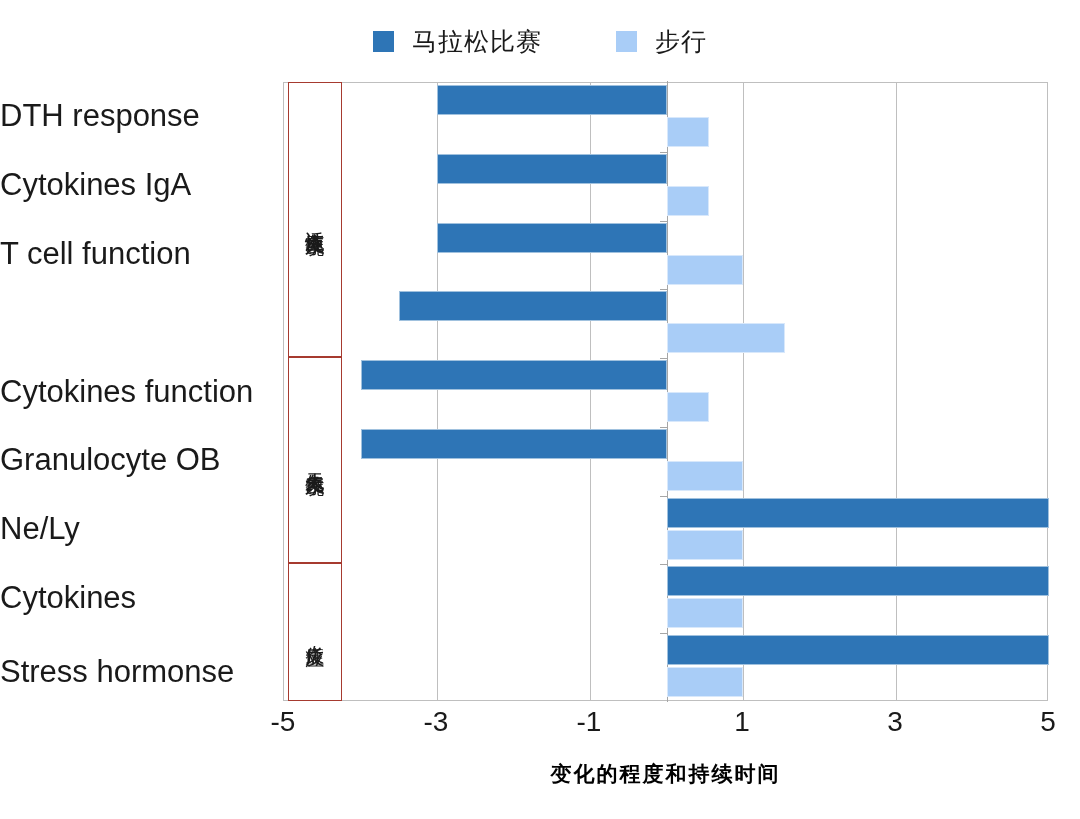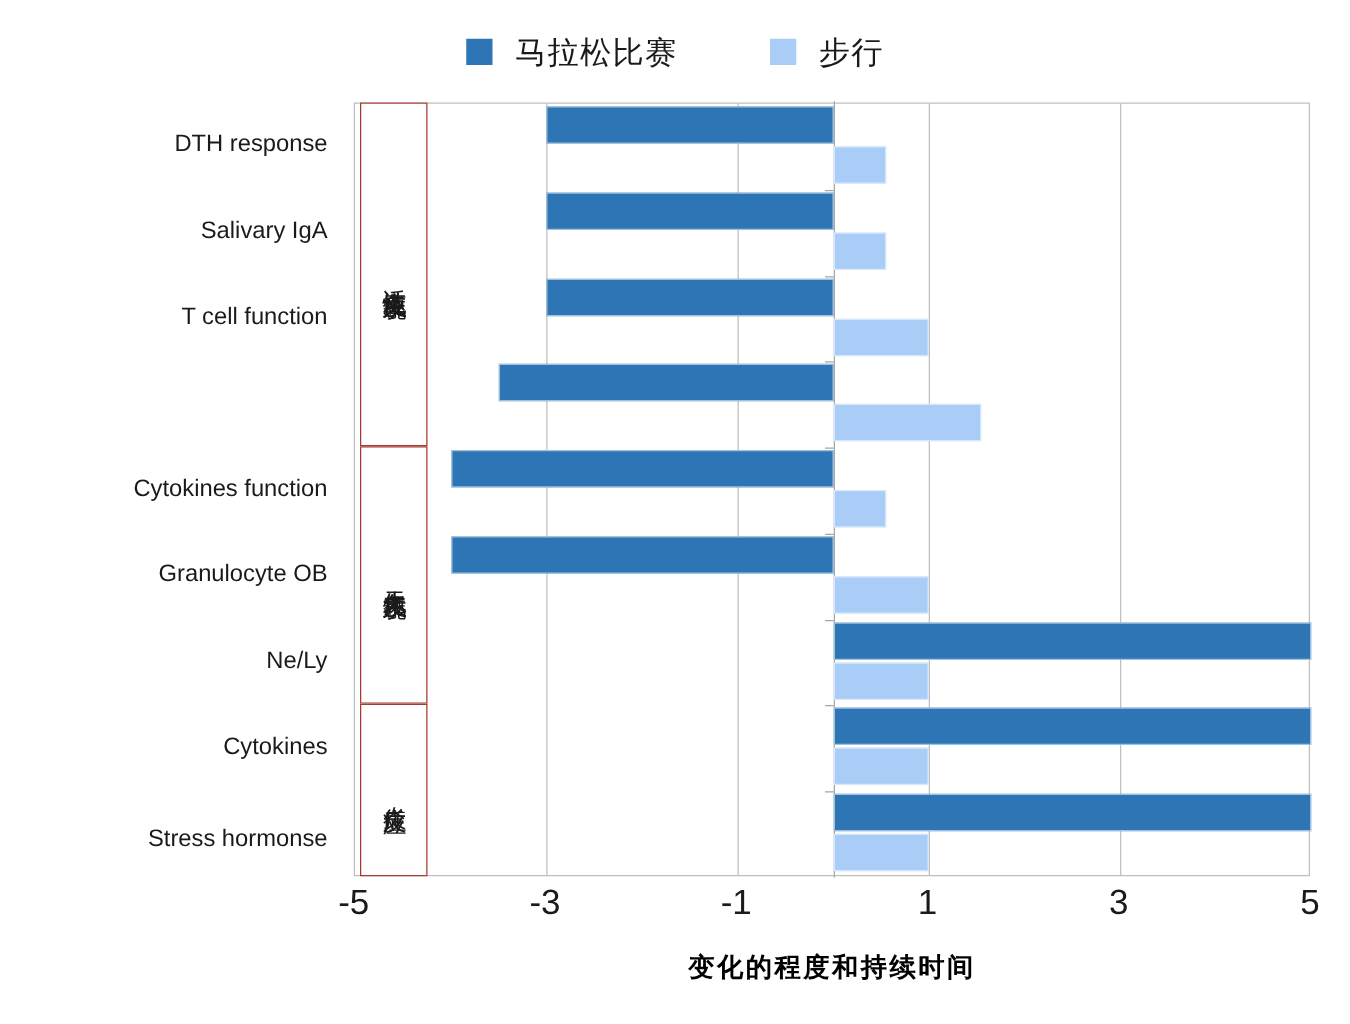--- a/index.html
+++ b/index.html
@@ -79,22 +79,21 @@
     border: 1px solid rgba(255,255,255,0.55);
   }
   .bar.dark  { background: #2e75b6; }
   .bar.light { background: #a9cdf7; }
 
   
   .cat-label {
     position: absolute;
     right: 1080px;
     width: 270px;
-    text-align: right;
-    font-size: 19px;
+    font-size: 31px;
     color: #1a1a1a;
     white-space: nowrap;
   }
   #ylabels {
     position: absolute;
     left: 0; top: 82px;
     width: 272px;
     height: 619px;
   }
   #ylabels .cat-label {
@@ -171,21 +170,21 @@
       <span class="legend-label">马拉松比赛</span>
     </div>
     <div class="legend-entry">
       <span class="legend-swatch" style="background: rgb(169, 205, 247);"></span>
       <span class="legend-label">步行</span>
     </div>
   </div>
 
   <div id="ylabels">
       <div class="cat-label" style="top: 34.3889px;">DTH response</div>
-      <div class="cat-label" style="top: 103.167px;">Salivary IgA</div>
+      <div class="cat-label" style="top: 103.167px;">Cytokines IgA</div>
       <div class="cat-label" style="top: 171.944px;">T cell function</div>
       <div class="cat-label" style="top: 309.5px;">Cytokines function</div>
       <div class="cat-label" style="top: 378.278px; margin-left: 12px;">Granulocyte OB</div>
       <div class="cat-label" style="top: 447.056px;">Ne/Ly</div>
       <div class="cat-label" style="top: 515.833px;">Cytokines</div>
       <div class="cat-label" style="top: 590px;">Stress hormonse</div>
     </div>
 
   <div id="plot">
       <div class="gridline" style="left: 153px;"></div>

